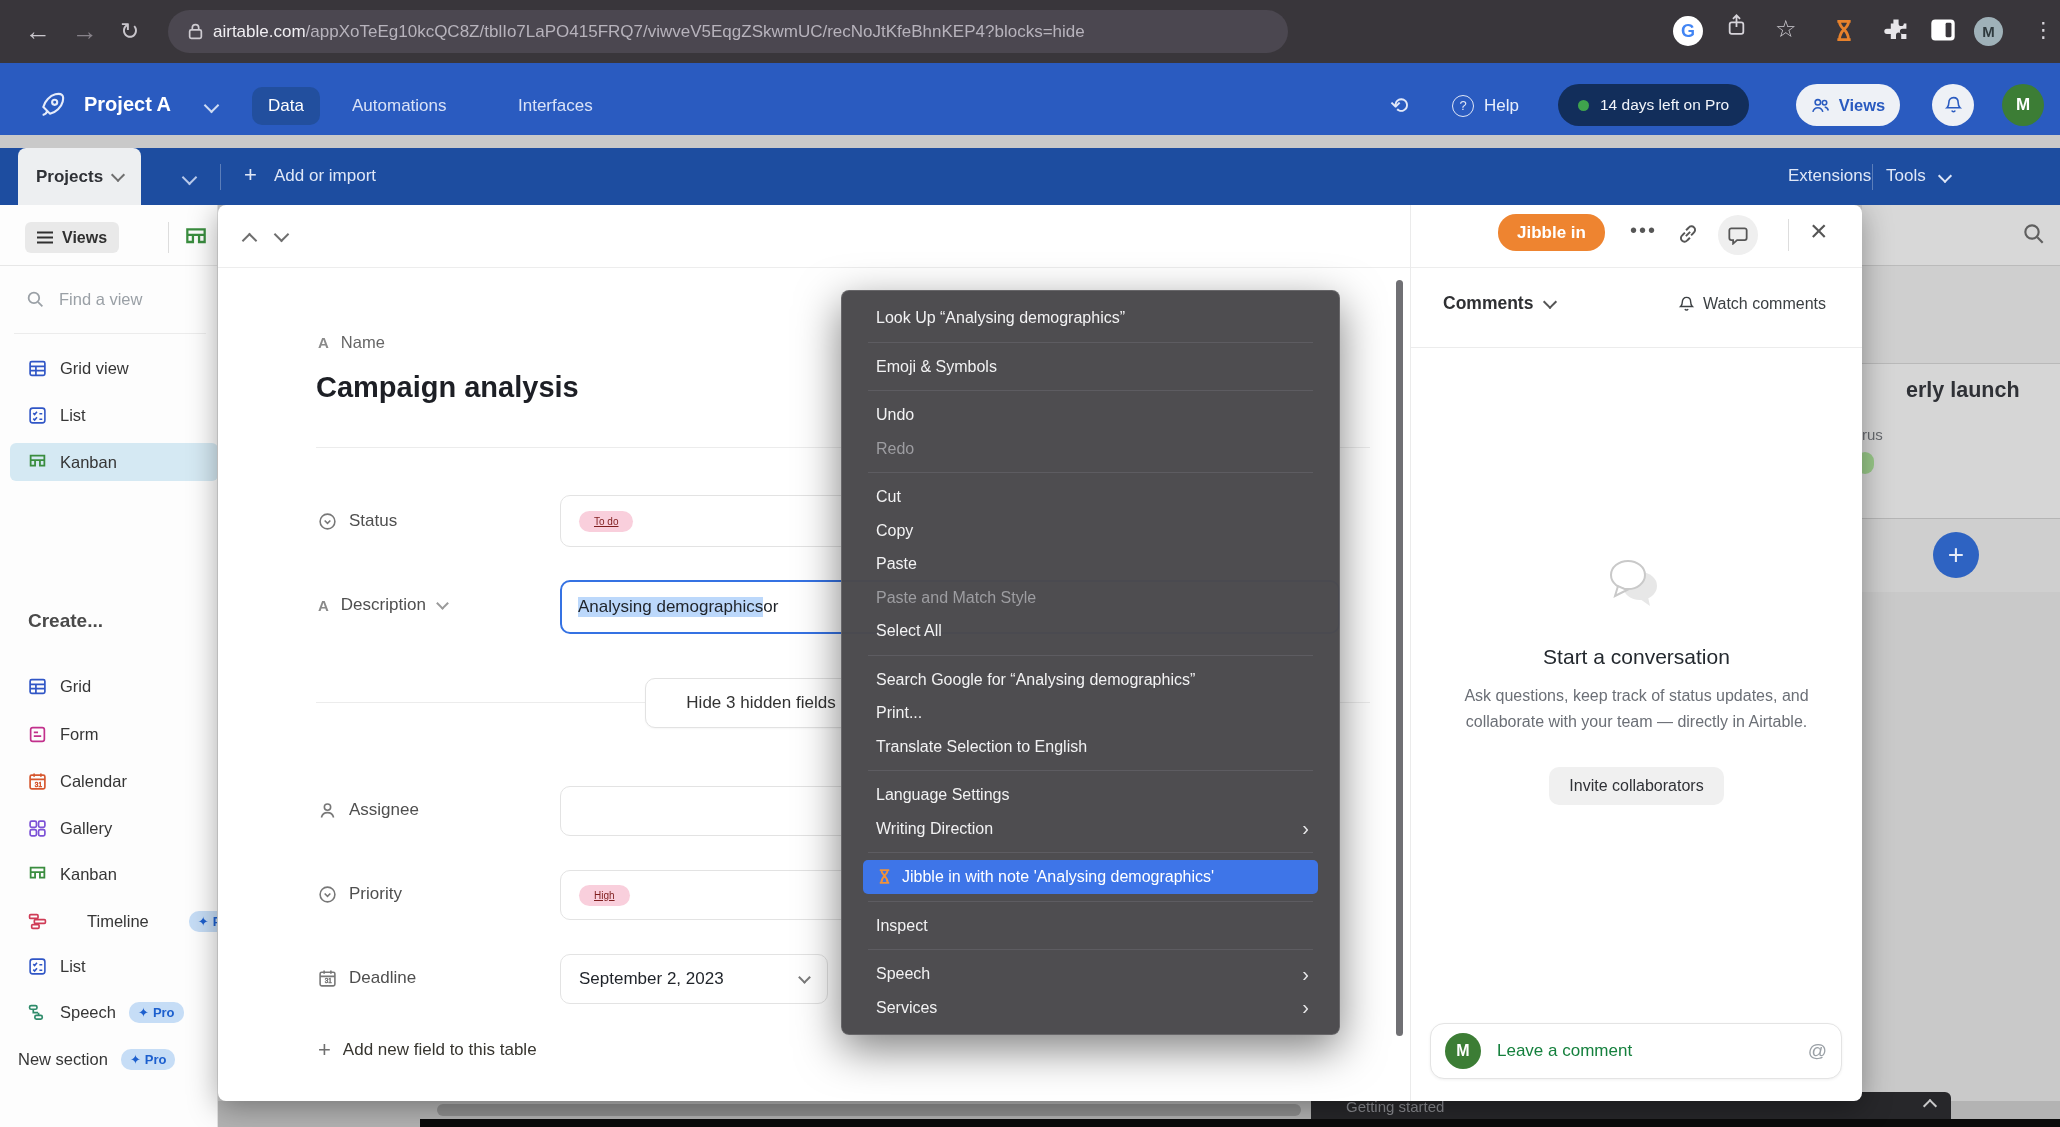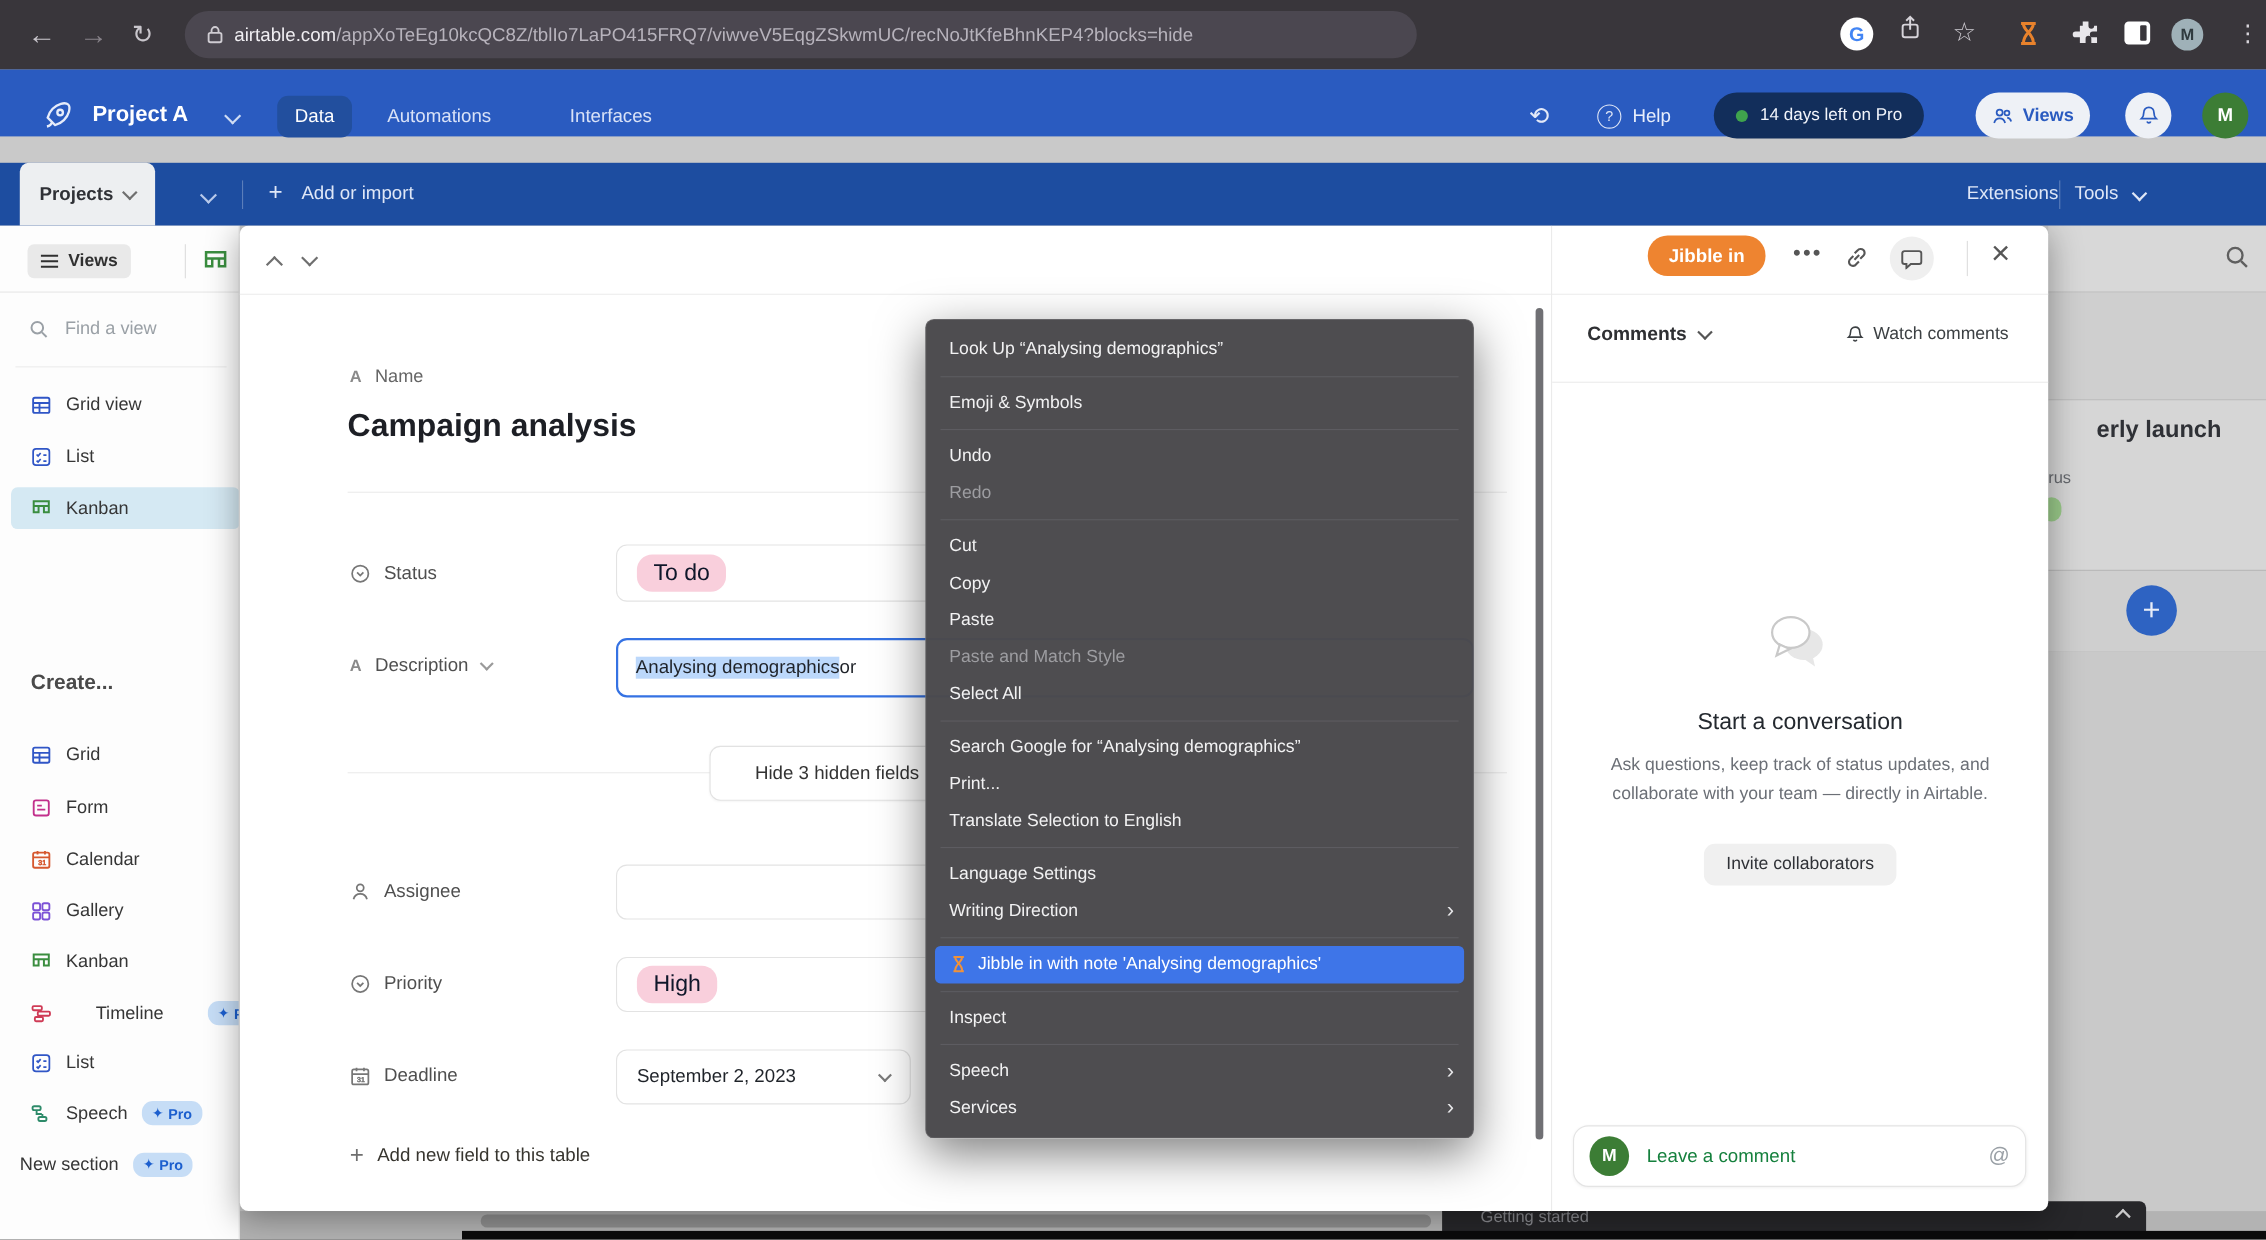--- a/index.html
+++ b/index.html
@@ -14,21 +14,21 @@
   .dim{color:#878289;}
   .urlbar{left:168px;top:10px;width:1120px;height:43px;border-radius:22px;background:#4b4750;
     display:flex;align-items:center;padding:0 0 0 20px;box-sizing:border-box;text-align:center;}
   .url-domain{color:#f0eef2;font-size:17px;}
   .url-path{color:#b7b3bc;font-size:17px;white-space:nowrap;overflow:hidden;}
   .gcircle{width:30px;height:30px;border-radius:50%;background:#fff;color:#4285F4;font-weight:bold;
     font-size:18px;display:flex;align-items:center;justify-content:center;}
   .br-avatar{width:29px;height:29px;border-radius:50%;background:#9fb1b8;color:#2f3a3e;font-weight:bold;
     font-size:15px;display:flex;align-items:center;justify-content:center;}
   
-  .atheader{left:0;top:63px;width:2060px;height:61px;background:#2a5bc0;z-index:30;}
+  .atheader{left:0;top:63px;width:2060px;height:72px;background:#2a5bc0;z-index:30;}
   .ws-name{color:#fff;font-size:20px;font-weight:700;}
   .chev{display:inline-block;width:9px;height:9px;border-right:2px solid currentColor;border-bottom:2px solid currentColor;transform:rotate(45deg);}
   .chev-up{transform:rotate(-135deg);}
   .hd-tab{color:#d9e2f7;font-size:17px;}
   .hd-tab.active{background:#224f9e;color:#fff;border-radius:10px;padding:9px 16px;}
   .trial-pill{background:#122e5b;border-radius:21px;height:42px;display:flex;align-items:center;padding:0 20px;color:#f2f5fb;font-size:15.5px;}
   .dot-green{width:11px;height:11px;border-radius:50%;background:#3fa34d;margin-right:11px;}
   .white-pill{background:#eef1f6;border-radius:21px;height:42px;display:flex;align-items:center;justify-content:center;color:#2a5bc0;}
   .hd-avatar{width:42px;height:42px;border-radius:50%;background:#3c7d35;color:#fff;font-weight:600;font-size:17px;display:flex;align-items:center;justify-content:center;}
   
@@ -49,39 +49,39 @@
   
   .modal{left:218px;top:205px;width:1644px;height:896px;background:#fff;border-radius:8px;z-index:15;
     box-shadow:0 6px 30px rgba(0,0,0,.35);}
   .mhead-border{position:absolute;left:0;top:62px;width:1644px;height:1px;background:#ededed;}
   .navchev{color:#6f6f6f;}
   .jibble-btn{background:#ee8430;color:#fff;font-size:17px;font-weight:600;border-radius:18px;height:37px;
     display:flex;align-items:center;justify-content:center;padding:0 19px;}
   .mh-icon{color:#565656;}
   .field-label{display:flex;align-items:center;gap:12px;font-size:17px;color:#4f4f4f;}
   .field-box{position:absolute;background:#fff;border:1px solid #e3e3e3;border-radius:10px;box-sizing:border-box;display:flex;align-items:center;padding:0 18px;}
-  .pill-pink{background:#f9cfdc;color:#0f172a;font-size:21px;border-radius:14px;padding:5px 15px;}
+  .pill-pink{background:#f9cfdc;color:#7f1d1d;font-size:10px;border-radius:14px;padding:5px 15px;text-decoration:underline;}
   .desc-input{position:absolute;border:2.5px solid #3572e3;border-radius:10px;background:#fff;box-sizing:border-box;display:flex;align-items:center;padding:0 16px;font-size:17px;color:#1f2329;}
   .sel-text{background:#bcd8fb;}
   .hide-btn{position:absolute;background:#fff;border:1px solid #e2e2e2;border-radius:10px;font-size:17px;color:#333;display:flex;align-items:center;justify-content:center;box-shadow:0 1px 2px rgba(0,0,0,.04);}
   .atype-icon{font-size:15px;color:#8a8a8a;font-weight:600;}
   
   .cpanel-border{position:absolute;left:1192px;top:0;width:1px;height:896px;background:#ebebeb;}
   .comments-title{font-size:17.5px;font-weight:600;color:#2f3033;}
   .watch{font-size:16px;color:#3c4043;display:flex;align-items:center;gap:8px;}
   .empty-title{font-size:21px;color:#24292f;font-weight:500;text-align:center;}
   .empty-body{font-size:16px;color:#6b6f76;line-height:1.6;text-align:center;}
   .invite-btn{background:#f0f0f0;border-radius:10px;height:38px;display:inline-flex;align-items:center;padding:0 20px;font-size:16px;color:#2f3136;}
   .composer{position:absolute;left:1212px;top:818px;width:412px;height:56px;border:1px solid #e4e4e4;border-radius:14px;
     box-shadow:0 1px 3px rgba(0,0,0,.06);display:flex;align-items:center;padding:0 14px;box-sizing:border-box;gap:16px;background:#fff;}
   .comp-avatar{width:36px;height:36px;border-radius:50%;background:#3c7d35;color:#fff;font-size:16px;font-weight:600;display:flex;align-items:center;justify-content:center;}
   .placeholder{color:#15803d;font-size:17px;flex:1;}
   
   .ctxmenu{left:841px;top:290px;width:499px;z-index:25;background:rgba(74,73,77,.98);border-radius:8px;
-    border:1px solid rgba(255,255,255,.14);box-shadow:0 14px 44px rgba(0,0,0,.5);padding:10px 3px;box-sizing:border-box;}
+    border:1px solid rgba(255,255,255,.14);box-shadow:0 14px 44px rgba(0,0,0,.5);padding:10px 16px;box-sizing:border-box;}
   .mi{height:33.5px;line-height:33.5px;padding:0 14px 0 18px;font-size:16px;color:#f2f2f3;display:flex;align-items:center;white-space:nowrap;}
   .mi.disabled{color:#9d9da1;}
   .mi .subarrow{margin-left:auto;color:#e8e8ea;font-size:20px;line-height:1;}
   .mi.hl{background:#3e75e8;border-radius:5px;margin:0 5px;padding-left:13px;color:#fff;gap:9px;}
   .msep{height:1px;background:#5d5c61;margin:7px 10px;}
   
   .scrollbar-v{position:absolute;left:1396px;top:280px;width:7px;height:756px;background:#707074;border-radius:4px;z-index:16;}
   .gs-panel{position:absolute;left:1311px;top:1092px;width:640px;height:28px;background:#27272a;border-radius:6px 6px 0 0;z-index:12;
     display:flex;align-items:center;padding:0 16px 0 35px;box-sizing:border-box;}
 </style>

